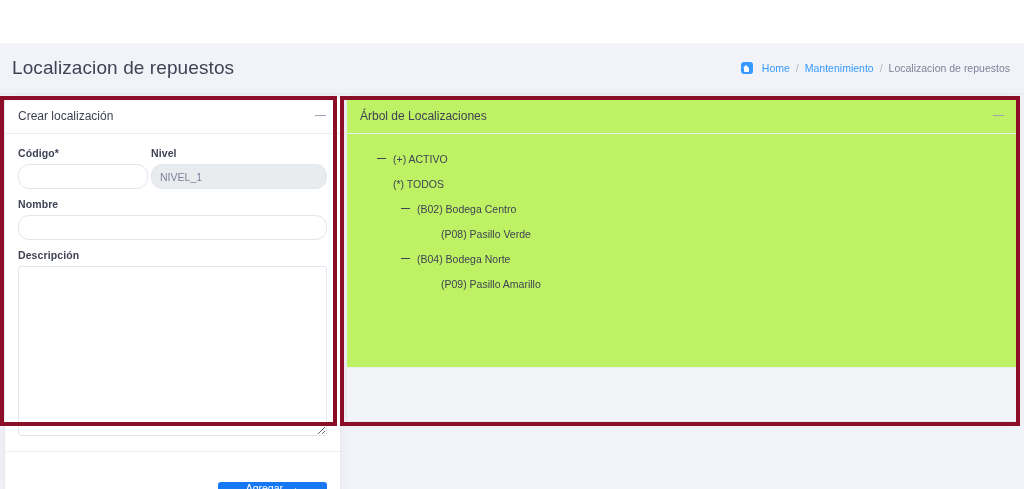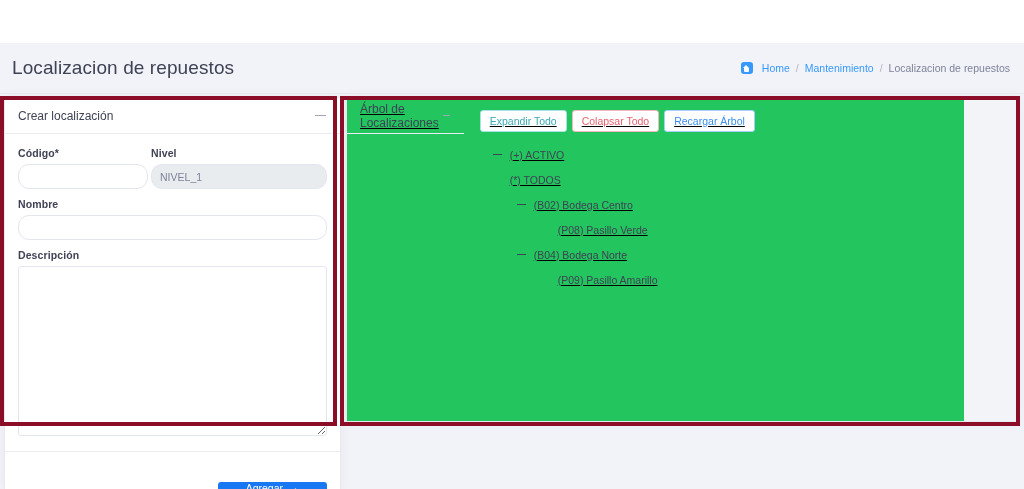--- a/index.html
+++ b/index.html
@@ -112,24 +112,24 @@
     background: #1878f3; color: #ffffff; border: none; border-radius: 3px;
     font-size: 10.5px; font-family: "Liberation Sans", sans-serif;
     padding: 0 28px; height: 23px; cursor: pointer;
     display: inline-flex; align-items: flex-start; gap: 5px; margin-top: 20px;
   }
   .arrow-icon { font-size: 11px; line-height: 1; }
 
   
   .card-right {
     position: absolute; left: 346px; top: 97px; width: 673px; height: 325px;
-    background: #22c55e;
+    background: #bef264;
     border: 1px solid #e8e9ef;
     box-shadow: 0 0 12px 0 rgba(82,63,105,.06);
-    display: flex;  text-decoration: underline;
+    display: flex; flex-direction: column;
   }
   .card-body-right { flex: 1 1 auto; padding: 12px 16px 8px 16px; }
   .tree-toolbar { display: flex; gap: 5px; margin-bottom: 10px; }
   .btn-out {
     background: #ffffff; border-radius: 3px; height: 22px;
     font-size: 10.5px; font-family: "Liberation Sans", sans-serif;
     padding: 0 9px; cursor: pointer; line-height: 1;
     display: inline-flex; align-items: center;
   }
   .btn-out.info { border: 1px solid #a8e3e6; color: #3aa9b3; }
@@ -217,25 +217,20 @@
     </div>
   </div>
 
   <div class="card-right">
     <div class="card-head">
       <span class="card-head-title">Árbol de Localizaciones</span>
       <span class="minimize-icon"></span>
     </div>
 
     <div class="card-body-right">
-      <div class="tree-toolbar">
-        <button class="btn-out info">Expandir Todo</button>
-        <button class="btn-out danger">Colapsar Todo</button>
-        <button class="btn-out primary">Recargar Árbol</button>
-      </div>
       <div class="tree" id="tree">
           <div class="tree-node" style="padding-left: 0px;">
             <span class="expander">
               <span class="dash"></span>
             </span>
             <span class="node-label">(+) ACTIVO</span>
           </div>
           <div class="tree-node" style="padding-left: 0px;">
             <span class="expander"></span>
             <span class="node-label">(*) TODOS</span>

